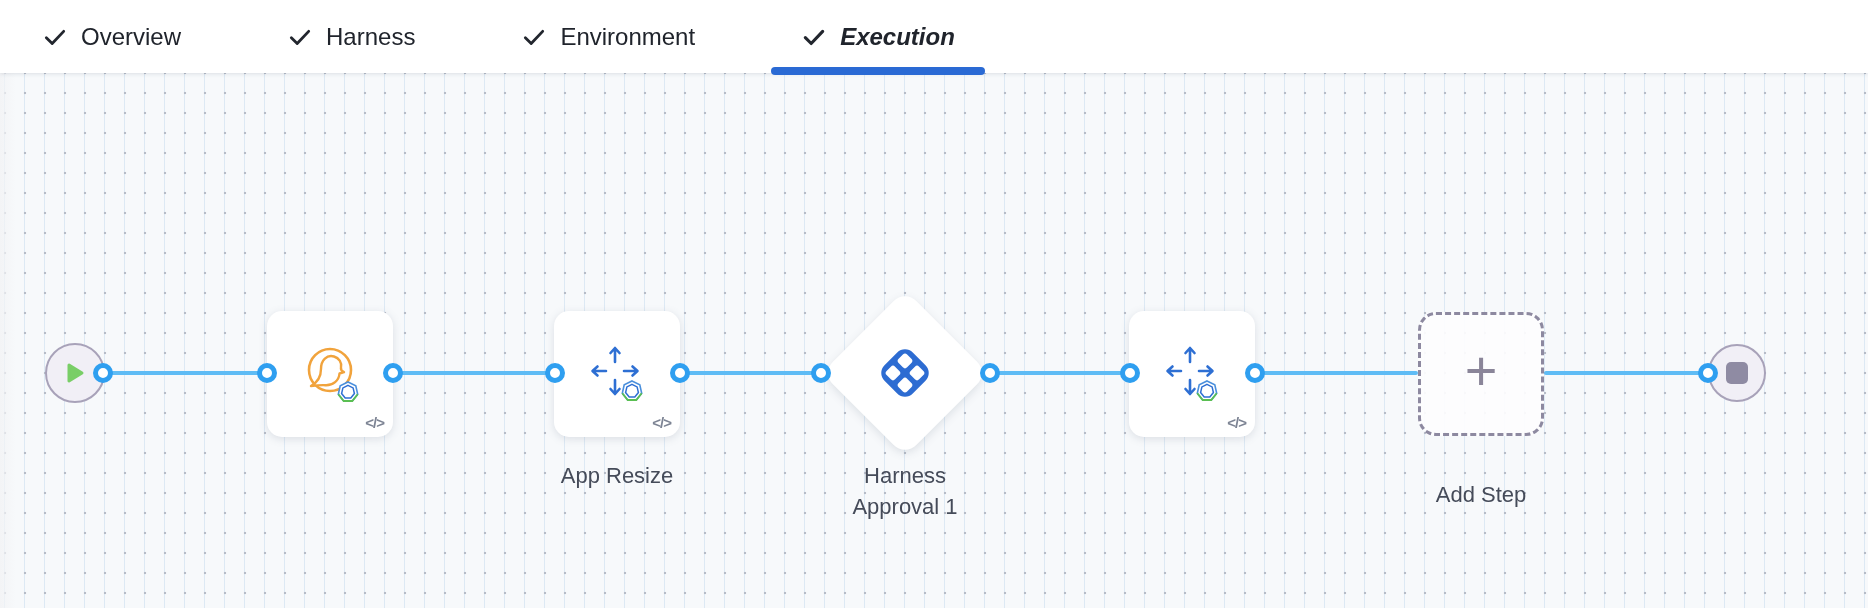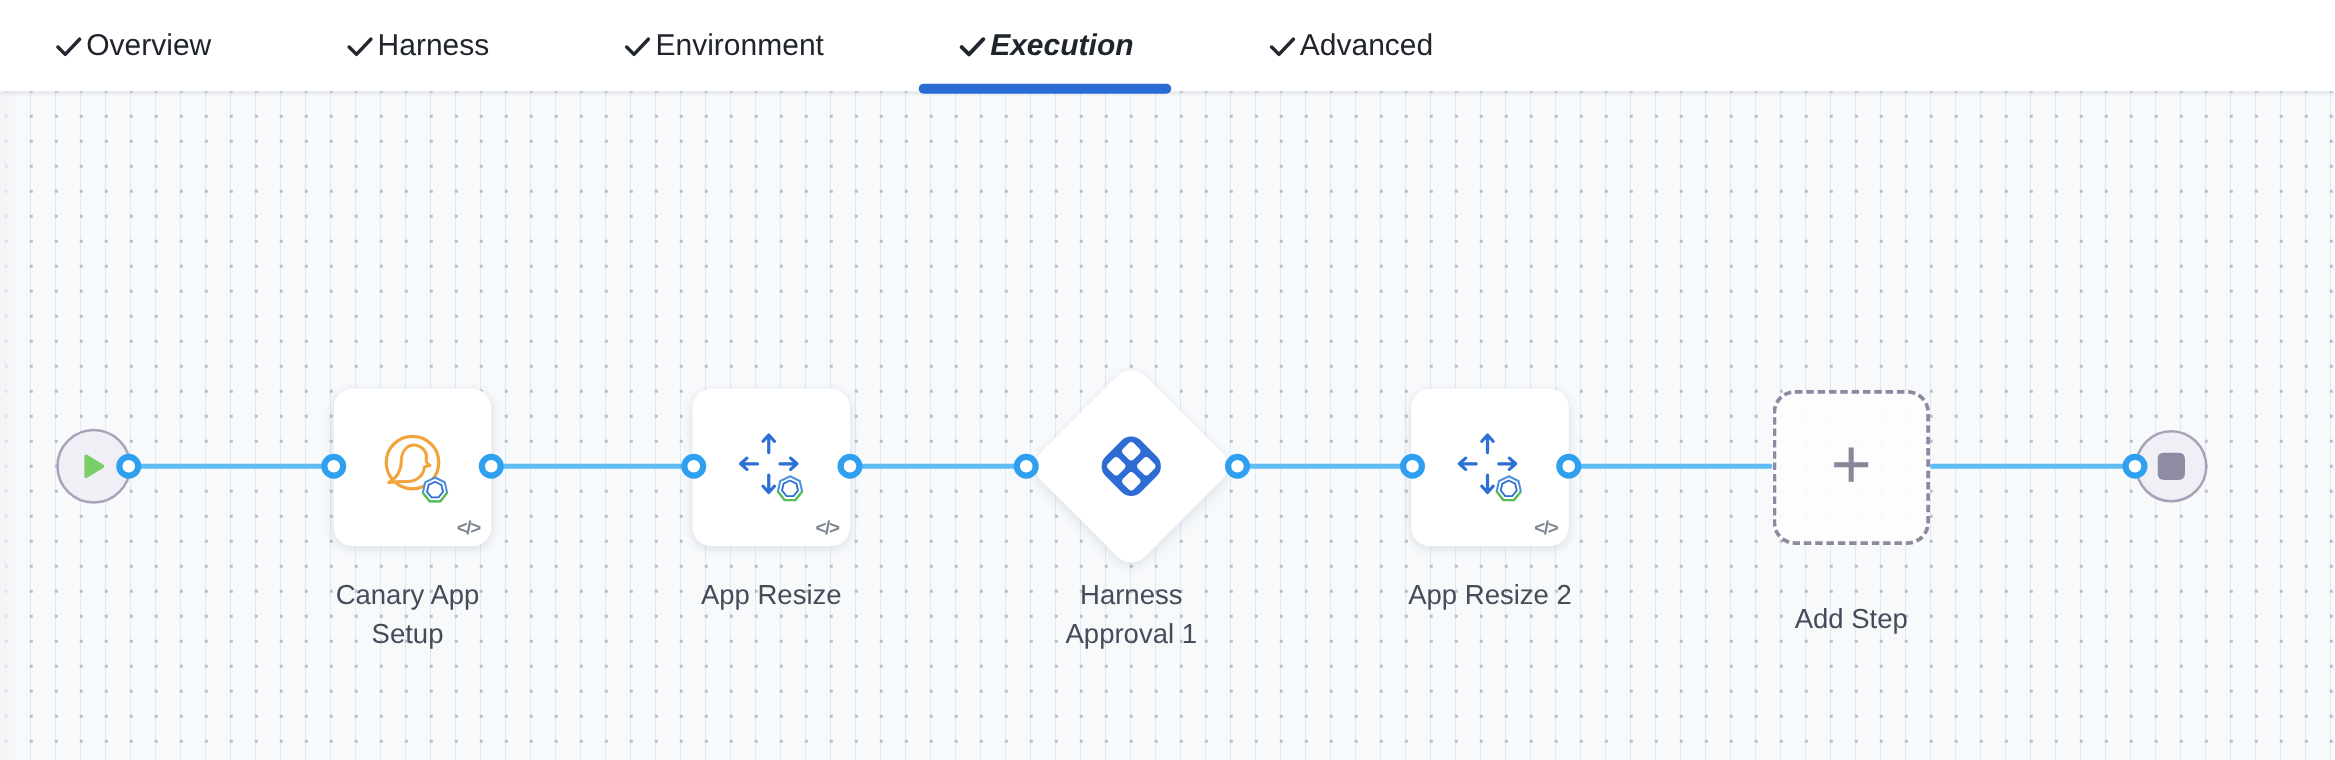--- a/index.html
+++ b/index.html
@@ -7,21 +7,21 @@
     position:relative;width:1868px;height:608px;overflow:hidden;
     font-family:"Liberation Sans",sans-serif;background:#f7f9fb;
   }
   
   .tabbar{
     position:absolute;top:0;left:0;right:0;height:73px;background:#ffffff;
     display:flex;align-items:center;padding-left:12px;z-index:20;
     box-shadow:0 1px 4px rgba(60,70,90,.14);
   }
   .tab{
-    position:relative;display:flex;align-items:center;gap:1px;height:100%;
+    position:relative;display:flex;align-items:center;gap:13px;height:100%;
     padding:0 30px;margin-right:46px;font-size:24px;color:#20242c;cursor:pointer;
     white-space:nowrap;
   }
   .tab .check{width:26px;height:26px;flex:0 0 auto;}
   .tab.active{font-weight:700;font-style:italic;}
   .tab.active::after{
     content:"";position:absolute;left:0;right:0;bottom:-2px;height:8px;
     border-radius:4px;background:#2a6ad4;
   }
   
@@ -96,26 +96,20 @@
       <svg class="check" viewBox="0 0 24 24">
         <path d="M4 12.6 L9.4 18 L20 6.8" fill="none" stroke="#22262e" stroke-width="2.6" stroke-linecap="round" stroke-linejoin="round"></path>
       </svg>
       <span>Environment</span>
     </div>
     <div class="tab active">
       <svg class="check" viewBox="0 0 24 24">
         <path d="M4 12.6 L9.4 18 L20 6.8" fill="none" stroke="#22262e" stroke-width="2.9" stroke-linecap="round" stroke-linejoin="round"></path>
       </svg>
       <span>Execution</span>
-    </div>
-    <div class="tab">
-      <svg class="check" viewBox="0 0 24 24">
-        <path d="M4 12.6 L9.4 18 L20 6.8" fill="none" stroke="#22262e" stroke-width="2.6" stroke-linecap="round" stroke-linejoin="round"></path>
-      </svg>
-      <span>Advanced</span>
     </div>
   </div>
 
   <div class="canvas">
 
     <div class="edge" style="left:103px;width:164px;"></div>
     <div class="edge" style="left:393px;width:162px;"></div>
     <div class="edge" style="left:680px;width:141px;"></div>
     <div class="edge" style="left:990px;width:140px;"></div>
     <div class="edge" style="left:1255px;width:163px;"></div>
@@ -201,22 +195,20 @@
     <div class="port" style="left:257px;"></div>
     <div class="port" style="left:383px;"></div>
     <div class="port" style="left:545px;"></div>
     <div class="port" style="left:670px;"></div>
     <div class="port" style="left:811px;"></div>
     <div class="port" style="left:980px;"></div>
     <div class="port" style="left:1120px;"></div>
     <div class="port" style="left:1245px;"></div>
     <div class="port" style="left:1698px;"></div>
 
-    <div class="node-label" style="left:256px;width:140px;">Canary App Setup</div>
     <div class="node-label" style="left:532px;width:170px;">App Resize</div>
     <div class="node-label" style="left:842px;width:126px;">Harness Approval 1</div>
-    <div class="node-label" style="left:1107px;width:170px;">App Resize 2</div>
     <div class="node-label" style="left:1396px;width:170px;margin-top:19px;">Add Step</div>
 
     <div class="left-fade"></div>
   </div>
 
 </div>
 
 </body></html>

